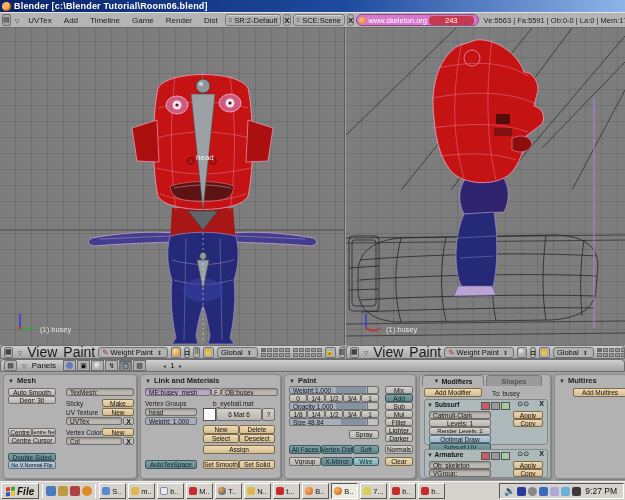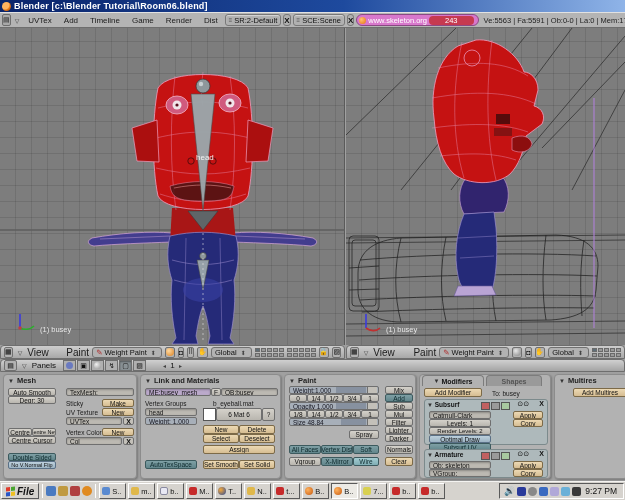--- a/index.html
+++ b/index.html
@@ -39,21 +39,21 @@
       repeating-linear-gradient(90deg, transparent 0 15px, rgba(0,0,0,.10) 15px 16px); }
   #vp-left  { left:0; width:345px; border-right:1px solid #5a5a5a; }
   #vp-right { left:346px; width:279px; }
   .viewport svg { position:absolute; left:0; top:0; }
 
   
   .vh { position:absolute; top:345px; height:14px; background:linear-gradient(#cdcdcd,#a8a8a8);
     border:1px solid #6e6e6e; border-radius:4px 4px 0 0; display:flex; align-items:center; gap:3px; padding:0 3px; overflow:hidden; }
   #vh-left { left:0; width:345px; }
   #vh-right { left:346px; width:279px; }
-  .vh .lbl { font-size:10px; color:#1a1a1a; white-space:nowrap; }
+  .vh .lbl { font-size:14px; color:#1a1a1a; white-space:nowrap; }
   .vh .sel { height:11px; background:#b2b2b2; border:1px solid #707070; border-radius:3px;
     display:flex; align-items:center; gap:2px; padding:0 3px; font-size:7.5px; white-space:nowrap; }
   .icbtn { width:13px; height:11px; background:#b2b2b2; border:1px solid #707070; border-radius:2px;
     display:flex; align-items:center; justify-content:center; font-size:7px; }
   .layers { display:flex; gap:3px; }
   .lgrid { display:grid; grid-template-columns:repeat(5,5px); grid-template-rows:4px 4px; gap:1px; }
   .lgrid i { background:#9a9a9a; border:1px solid #6a6a6a; }
   .lgrid i.on { background:#5f6e77; }
 
   

